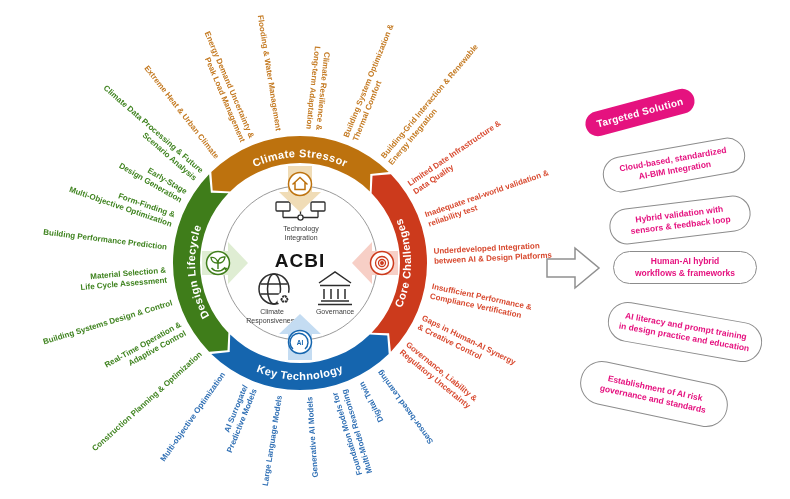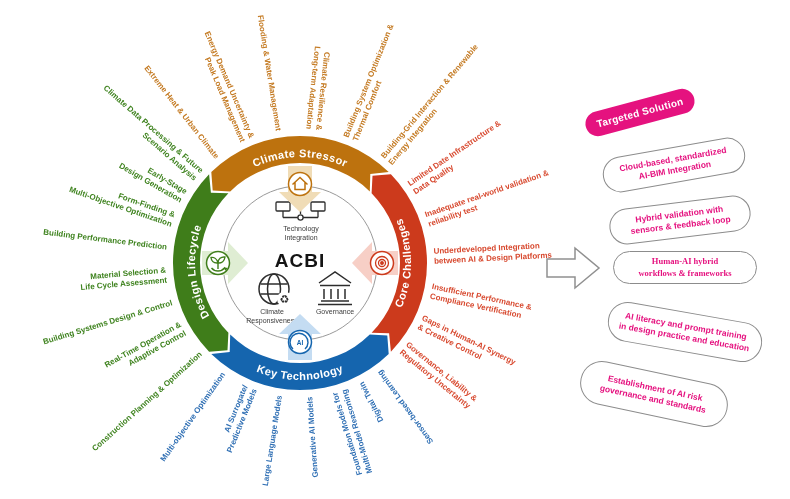--- a/index.html
+++ b/index.html
@@ -160,21 +160,21 @@
       <span>Targeted Solution</span>
     </div>
     <div class="pill" style="left: 602px; top: 147px; width: 142px; height: 34px; transform: rotate(-10deg); color: rgb(229, 18, 127);">
       <span>Cloud-based, standardized</span>
       <span>AI-BIM Integration</span>
     </div>
     <div class="pill" style="left: 609px; top: 202px; width: 140px; height: 34px; transform: rotate(-7deg); color: rgb(229, 18, 127);">
       <span>Hybrid validation with</span>
       <span>sensors &amp; feedback loop</span>
     </div>
-    <div class="pill" style="left: 613px; top: 251px; width: 142px; height: 31px; transform: rotate(0deg); color: rgb(229, 18, 127); font-family: Liberation Serif, serif;">
+    <div class="pill" style="left: 613px; top: 251px; width: 142px; height: 31px; transform: rotate(0deg); color: rgb(229, 18, 127);">
       <span>Human-AI hybrid</span>
       <span>workflows &amp; frameworks</span>
     </div>
     <div class="pill" style="left: 607px; top: 312px; width: 154px; height: 38px; transform: rotate(10deg); color: rgb(229, 18, 127);">
       <span>AI literacy and prompt training</span>
       <span>in design practice and education</span>
     </div>
     <div class="pill" style="left: 579px; top: 372px; width: 148px; height: 42px; transform: rotate(12deg); color: rgb(229, 18, 127);">
       <span>Establishment of AI risk</span>
       <span>governance and standards</span>

